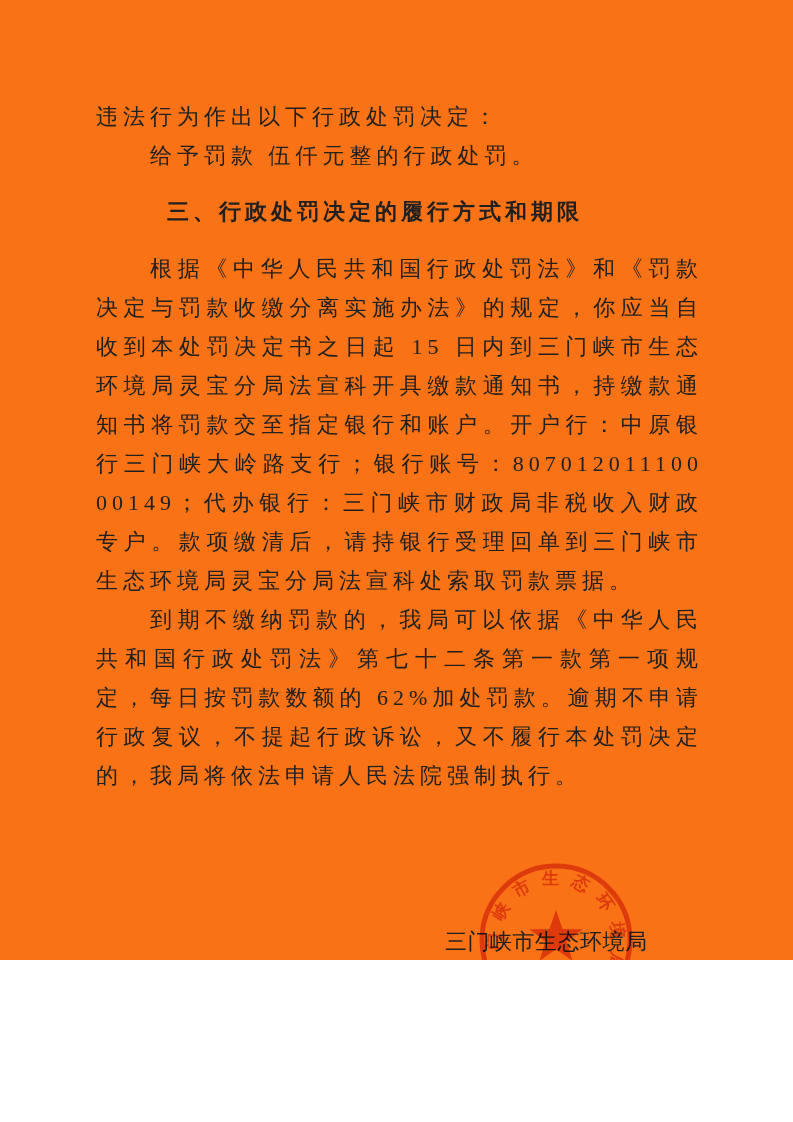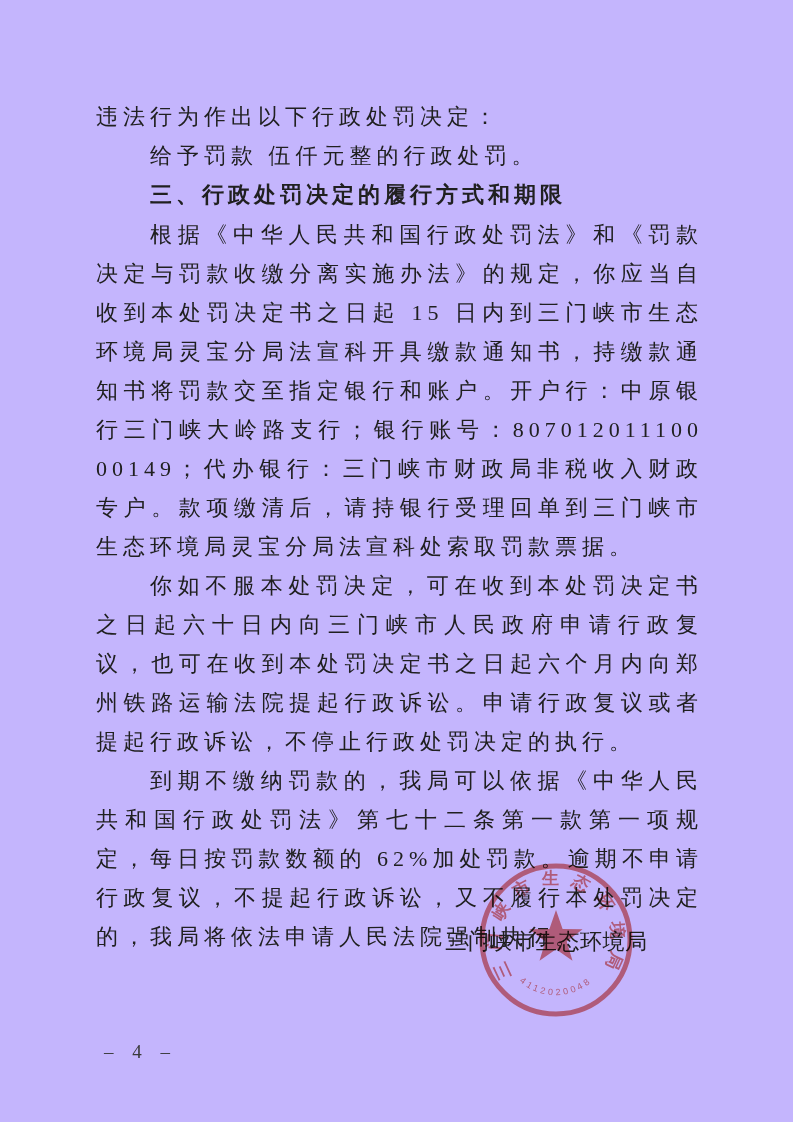--- a/index.html
+++ b/index.html
@@ -1,41 +1,41 @@
 <!DOCTYPE html>
 <html><head>
 <meta charset="utf-8">
 <style>
   html, body { margin: 0; padding: 0; background: #ffffff; }
   .page {
     position: relative;
     width: 793px;
-    height: 1122px;
-    background: #c4b5fd;
+    height: 960px;
+    background: #f97316;
     overflow: hidden;
     font-family: "Liberation Serif", "DejaVu Serif", serif;
     color: #202020;
   }
   .content {
     position: absolute;
     left: 96px;
     top: 97px;
     width: 607px;
   }
   .para {
     margin: 0;
     font-size: 22px;
     line-height: 39px;
     letter-spacing: 5px;
     text-align: justify;
     word-break: break-all;
   }
   .para.indent { text-indent: 54px; }
   .heading {
-    margin: 0;
+    margin: 17px;
     font-size: 22px;
     line-height: 40px;
     letter-spacing: 4px;
     font-weight: bold;
     font-family: "Liberation Sans", "DejaVu Sans", sans-serif;
     text-indent: 54px;
   }
   .signature-agency {
     position: absolute;
     left: 445px;
@@ -76,21 +76,20 @@
 </head>
 <body>
 
 <div class="page">
 
   <div class="content">
     <p class="para">违法行为作出以下行政处罚决定：</p>
     <p class="para indent">给予罚款 伍仟元整的行政处罚。</p>
     <p class="heading">三、行政处罚决定的履行方式和期限</p>
     <p class="para indent">根据《中华人民共和国行政处罚法》和《罚款决定与罚款收缴分离实施办法》的规定，你应当自收到本处罚决定书之日起 15 日内到三门峡市生态环境局灵宝分局法宣科开具缴款通知书，持缴款通知书将罚款交至指定银行和账户。开户行：中原银行三门峡大岭路支行；银行账号：80701201110000149；代办银行：三门峡市财政局非税收入财政专户。款项缴清后，请持银行受理回单到三门峡市生态环境局灵宝分局法宣科处索取罚款票据。</p>
-    <p class="para indent">你如不服本处罚决定，可在收到本处罚决定书之日起六十日内向三门峡市人民政府申请行政复议，也可在收到本处罚决定书之日起六个月内向郑州铁路运输法院提起行政诉讼。申请行政复议或者提起行政诉讼，不停止行政处罚决定的执行。</p>
     <p class="para indent">到期不缴纳罚款的，我局可以依据《中华人民共和国行政处罚法》第七十二条第一款第一项规定，每日按罚款数额的 62%加处罚款。逾期不申请行政复议，不提起行政诉讼，又不履行本处罚决定的，我局将依法申请人民法院强制执行。</p>
   </div>
 
   <div class="signature-agency">三门峡市生态环境局</div>
 
 
   <svg class="seal" viewBox="0 0 164 164" aria-hidden="true">
     <defs>
       <path id="seal-top-arc" d="M 39.1 118 A 56 56 0 1 1 124.9 118" fill="none"></path>
       <path id="seal-bottom-arc" d="M 37 114 A 55.2 55.2 0 0 0 127 114" fill="none"></path>

